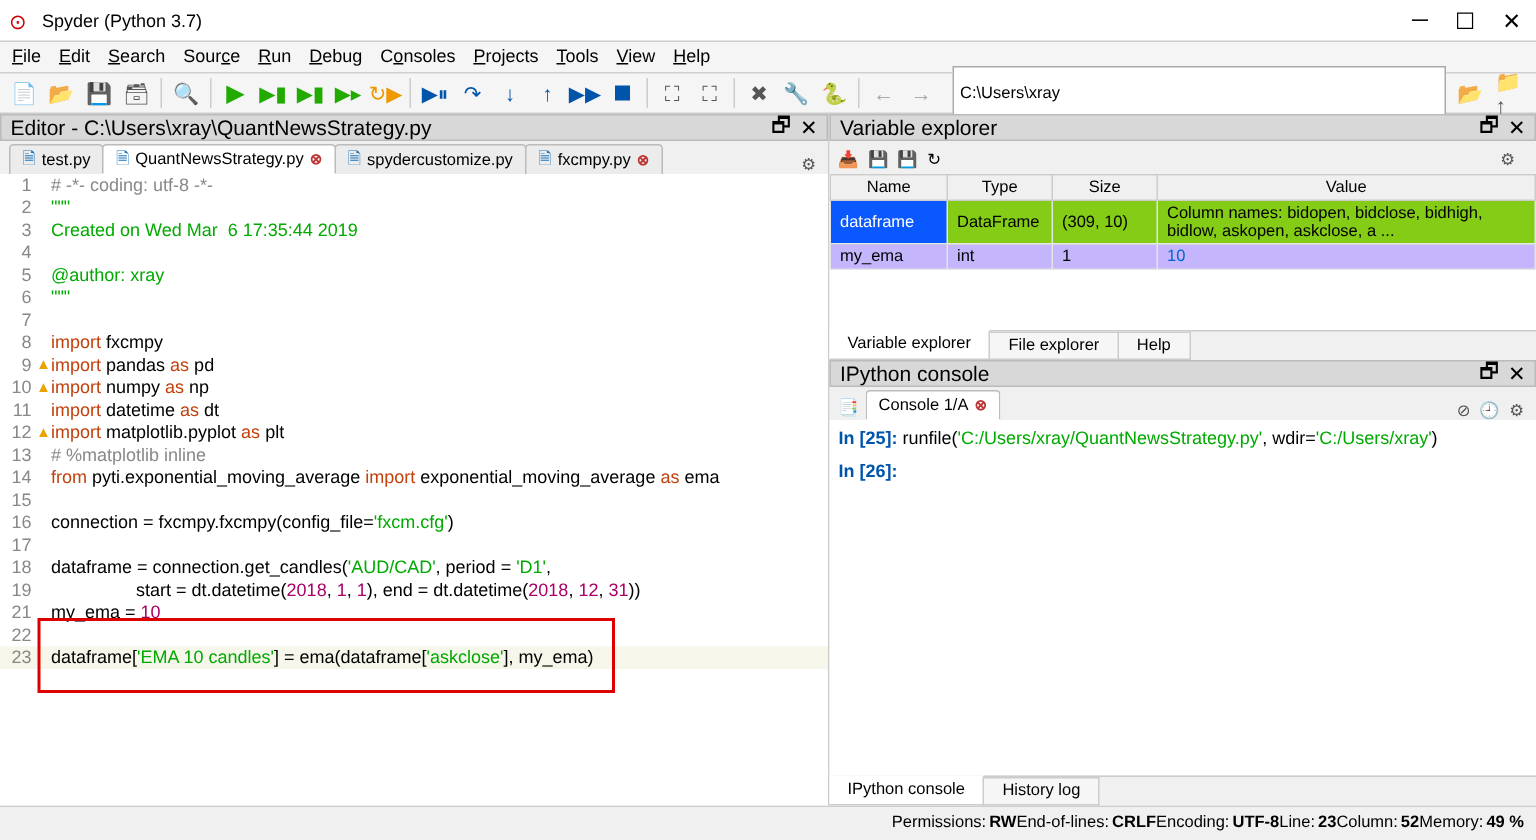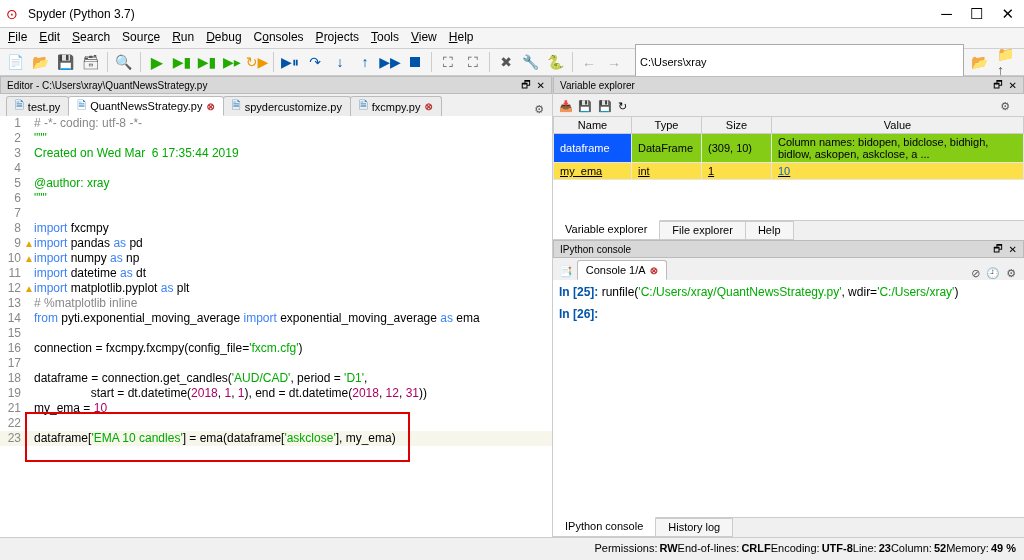--- a/index.html
+++ b/index.html
@@ -13,48 +13,48 @@
 .toolbar { height: 28px; background: #f5f5f5; border-top: 1px solid #d0d0d0; border-bottom: 1px solid #ccc; display: flex; align-items: center; padding: 0 4px; gap: 1px; }
 .tb-btn { width: 24px; height: 24px; display: flex; align-items: center; justify-content: center; font-size: 14px; color: #555; border: 1px solid transparent; }
 .tb-sep { width: 1px; height: 20px; background: #ccc; margin: 0 3px; }
 .run { color: #2a0; font-size: 16px; }
 .stop { width: 10px; height: 10px; background: #05a; }
 .pathbox { flex: 1; margin-left: 8px; display: flex; align-items: center; gap: 4px; }
 .pathbox input { flex: 1; height: 36px; border: 1px solid #aaa; padding: 0 4px; font-size: 11px; background: #fff; }
 .main { display: flex; height: 461px; }
 .left { width: 553px; display: flex; flex-direction: column; border-right: 1px solid #ccc; }
 .right { flex: 1; display: flex; flex-direction: column; }
-.pane-hdr { height: 18px; background: #d8d8d8; border: 1px solid #bbb; display: flex; align-items: center; padding: 0 6px; font-size: 10px; }
+.pane-hdr { height: 18px; background: #d8d8d8; border: 1px solid #bbb; display: flex; align-items: center; padding: 0 6px; font-size: 14px; }
 .pane-hdr .spacer { flex: 1; }
 .pane-hdr .hctl { margin-left: 6px; cursor: pointer; }
 .tabs { height: 22px; background: #f0f0f0; display: flex; align-items: flex-end; padding-left: 6px; gap: 0; position: relative; }
 .tab { height: 20px; border: 1px solid #bbb; border-bottom: none; background: #ececec; padding: 2px 8px; font-size: 11px; display: flex; align-items: center; gap: 4px; border-radius: 3px 3px 0 0; margin-right: -1px; }
 .tab.active { background: #fff; border-bottom: 1px solid #fff; position: relative; z-index: 2; }
 .tab .close { color: #b33; font-weight: bold; font-size: 10px; }
 .tab .doc { color: #27b; }
 .tabs .gear { margin-left: auto; padding-right: 8px; color: #555; }
 .editor { flex: 1; background: #fff; font-family: "Consolas","Courier New",monospace; font-size: 12px; line-height: 15px; overflow: hidden; position: relative; }
 .code-row { display: flex; white-space: pre; }
 .ln { width: 24px; text-align: right; color: #888; padding-right: 3px; user-select: none; }
 .gut { width: 10px; text-align: center; }
 .gut.warn { color: #e9a400; font-size: 10px; }
 .code { flex: 1; }
 .c-cmt { color: #888; }
 .c-str { color: #0a0; }
-.c-kw { color: #3b82f6; }
+.c-kw { color: #c2410c; }
 .c-num { color: #a06; }
 .hl-line { background: #f6f6ea; }
 .redbox { position: absolute; border: 2px solid #d00; pointer-events: none; }
 .varex { flex: 1; background: #fff; overflow: hidden; }
 .ve-table { width: 100%; border-collapse: collapse; font-size: 11px; }
 .ve-table th { background: #f0f0f0; border: 1px solid #ccc; padding: 2px 6px; font-weight: normal; }
 .ve-table td { border: 1px solid #e5e5e5; padding: 2px 6px; }
 .row-sel td:first-child { background: #0a58ff; color: #fff; }
 .row-df { background: #84cc16; margin-top: 48px; }
-.row-int { background: #fde047; text-decoration: underline; }
+.row-int { background: #c4b5fd; }
 .bottom-tabs { height: 20px; background: #f0f0f0; display: flex; border-top: 1px solid #ccc; }
 .bottom-tabs .btab { padding: 2px 12px; border: 1px solid #ccc; border-left: none; font-size: 11px; background: #f6f6f6; }
 .bottom-tabs .btab.active { background: #fff; border-top: 1px solid #fff; margin-top: -1px; }
 .console { flex: 1; background: #fff; font-family: "Consolas","Courier New",monospace; font-size: 12px; line-height: 16px; padding: 4px 6px; overflow: hidden; }
 .console .prompt { color: #05a; font-weight: bold; }
 .console .call { color: #000; }
 .console .str { color: #0a0; }
 .statusbar { height: 20px; background: #f0f0f0; border-top: 1px solid #ccc; display: flex; align-items: center; justify-content: flex-end; gap: 0; padding: 0 8px; font-size: 11px; }
 .statusbar .cell { display: inline-flex; gap: 2px; }
 </style>

